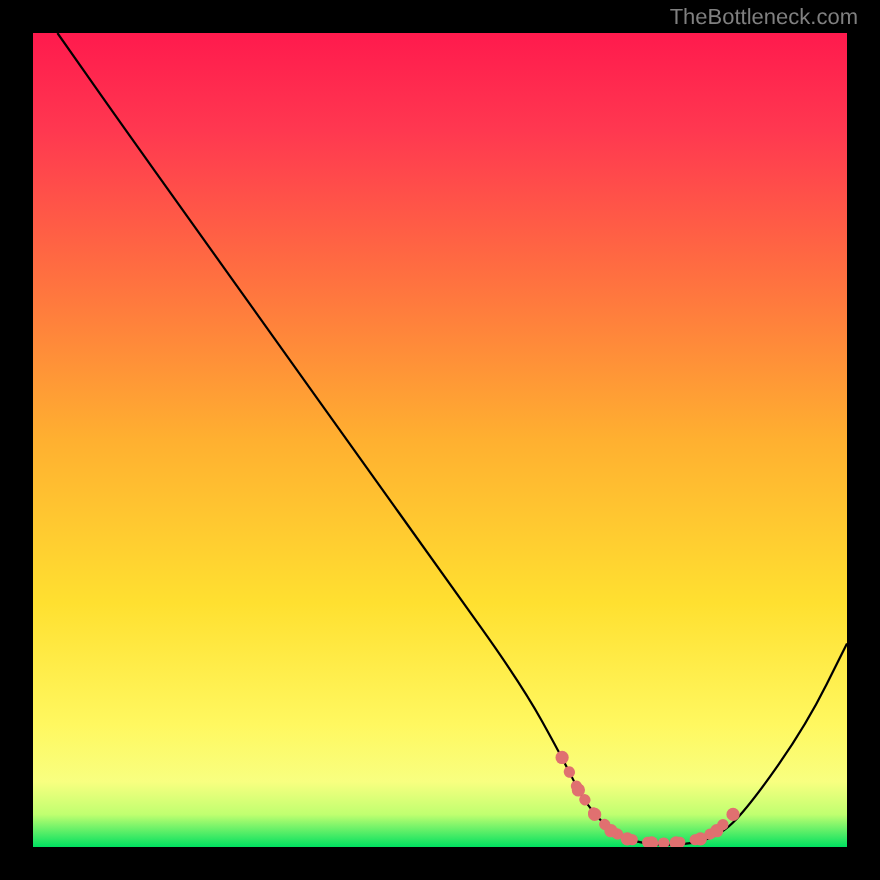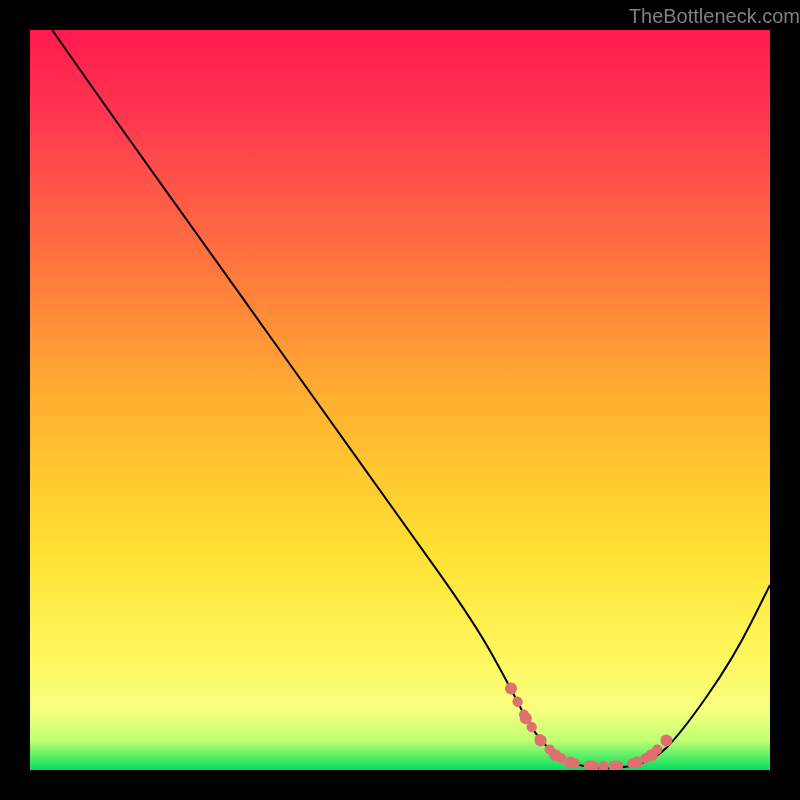--- a/index.html
+++ b/index.html
@@ -6,21 +6,21 @@
   body {
     width: 800px;
     height: 800px;
     background: #000;
     position: relative;
     font-family: Arial, sans-serif;
   }
   .attribution {
     position: absolute;
     top: 5px;
-    right: 0;
+    right: 20px;
     color: #808080;
     font-size: 20px;
     font-weight: normal;
     z-index: 10;
   }
   .plot-area {
     position: absolute;
     left: 30px;
     top: 30px;
     width: 740px;

